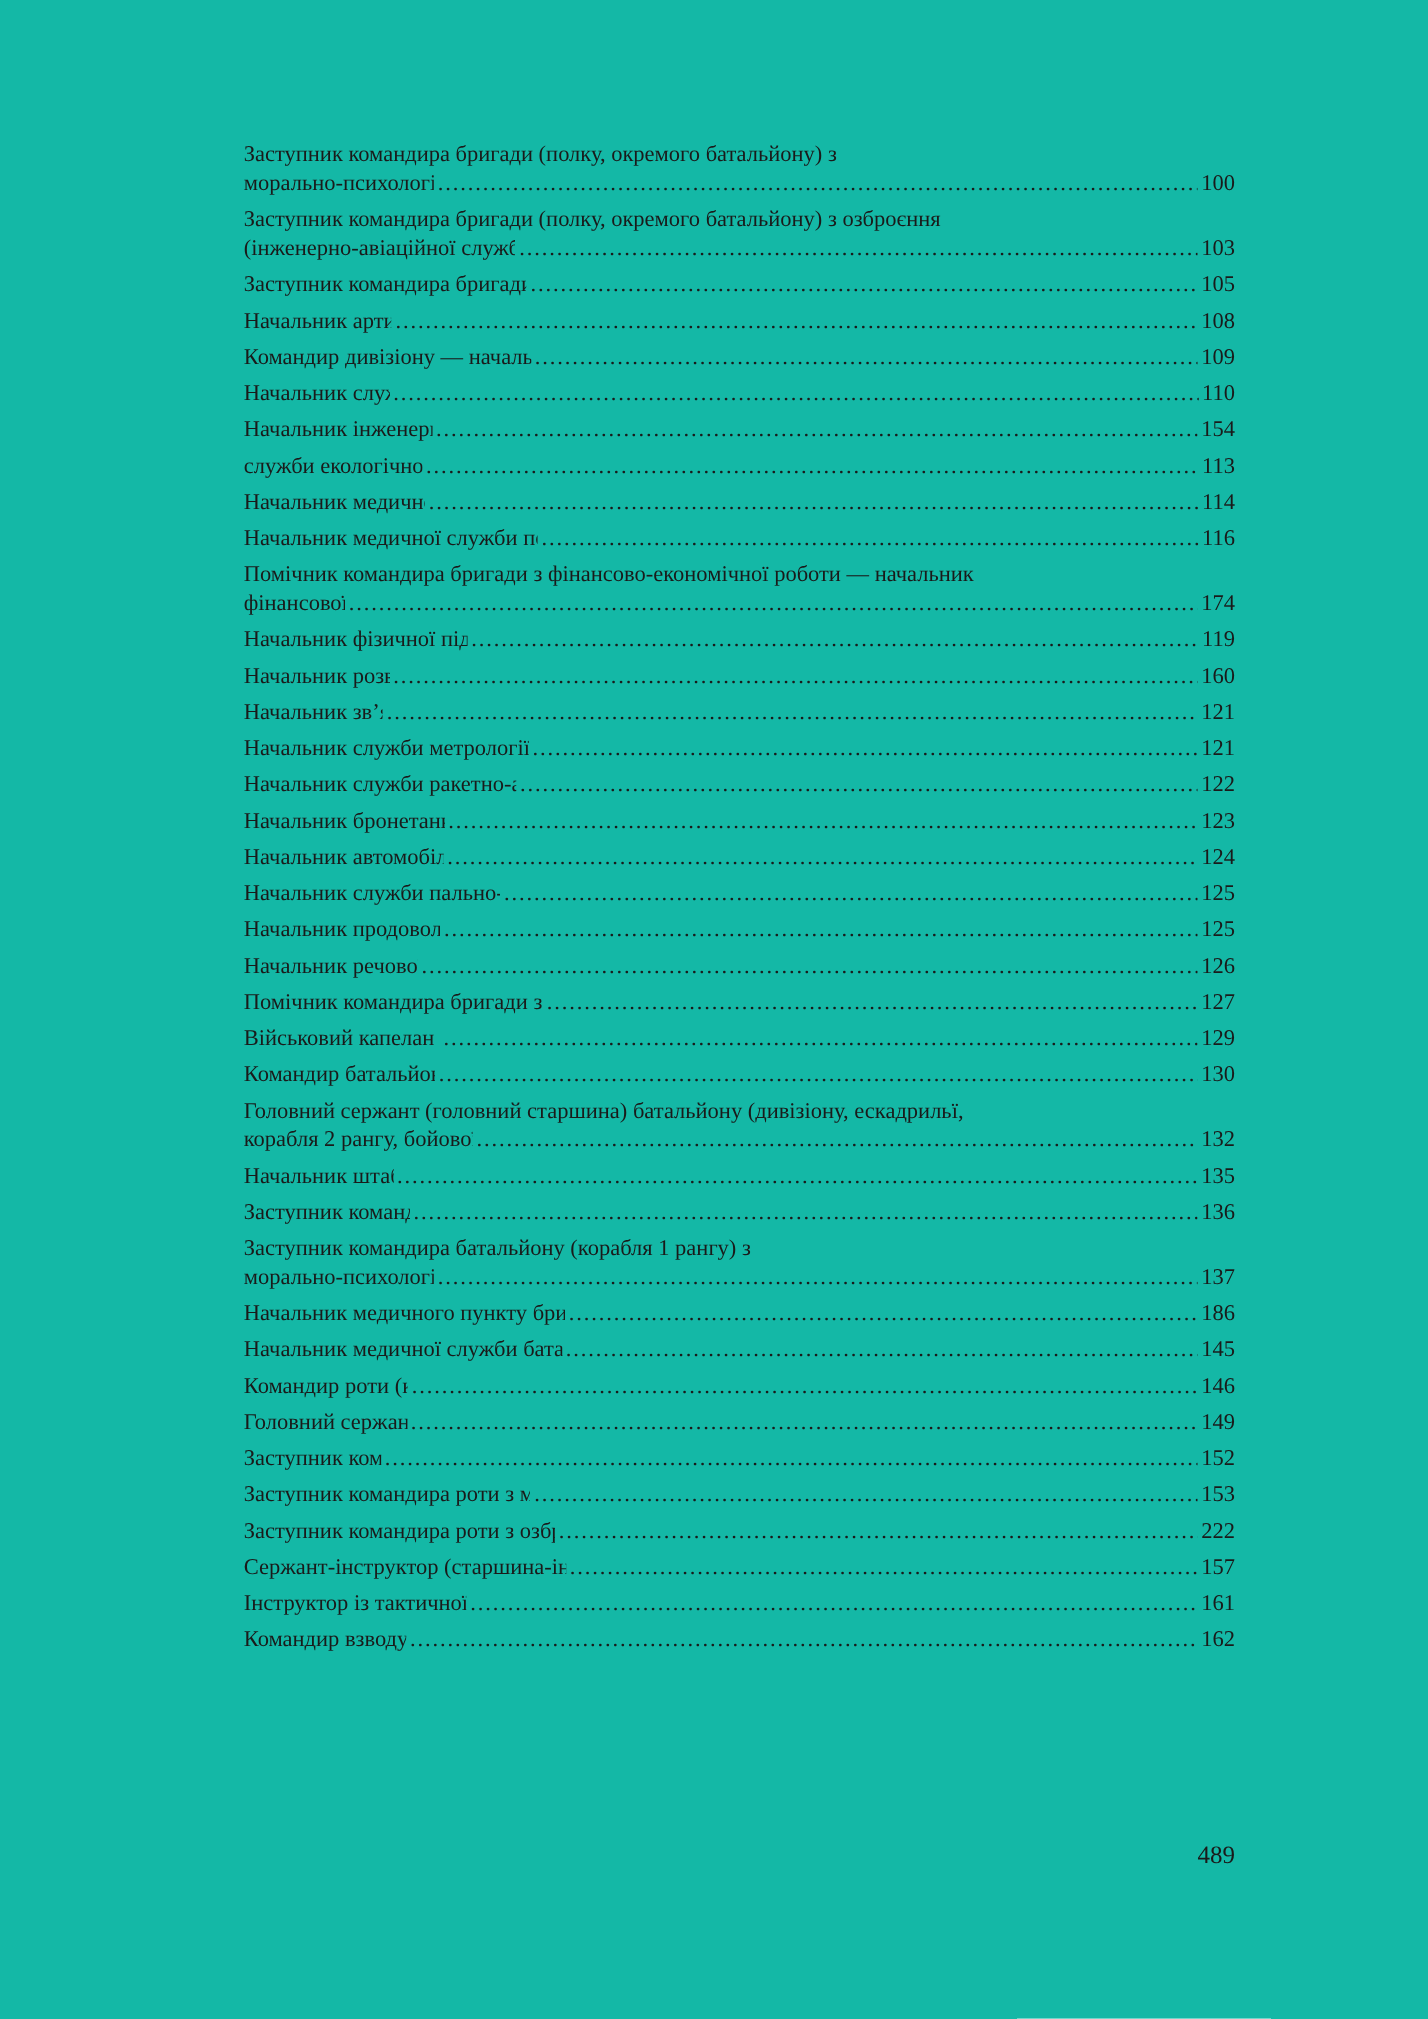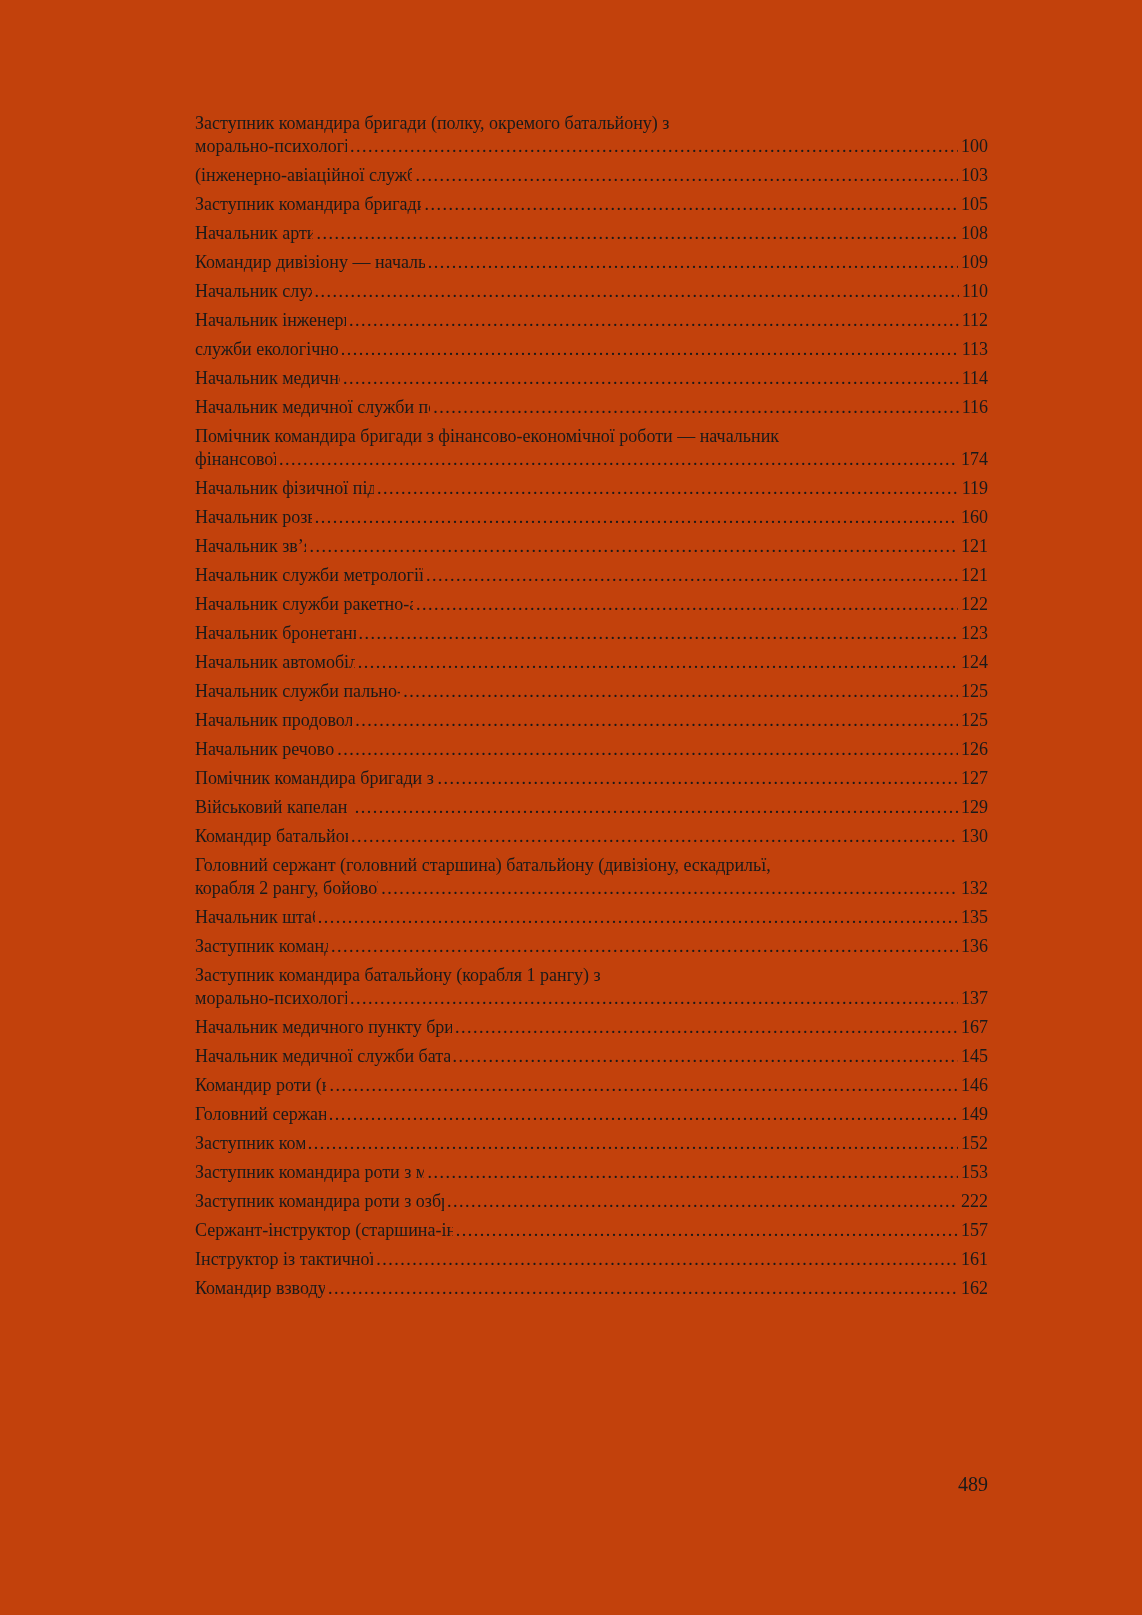--- a/index.html
+++ b/index.html
@@ -5,21 +5,21 @@
   html, body {
     margin: 0;
     padding: 0;
     background: #ffffff;
   }
   .page {
     position: relative;
     width: 1142px;
     height: 1615px;
     margin: 0 auto;
-    background: #c2410c;
+    background: #14b8a6;
     color: #1a1a1a;
     font-family: "Liberation Serif", "DejaVu Serif", serif;
     overflow: hidden;
     box-sizing: border-box;
   }
   .toc {
     position: absolute;
     top: 112px;
     left: 195px;
     width: 793px;
@@ -72,20 +72,21 @@
   <div class="toc">
       <div class="entry">
         <div class="entry-line">Заступник командира бригади (полку, окремого батальйону) з</div>
         <div class="entry-last">
           <span class="entry-text">морально-психологічного забезпечення</span>
           <span class="leader"></span>
           <span class="entry-page">100</span>
         </div>
       </div>
       <div class="entry">
+        <div class="entry-line">Заступник командира бригади (полку, окремого батальйону) з озброєння</div>
         <div class="entry-last">
           <span class="entry-text">(інженерно-авіаційної служби) — начальник технічної частини</span>
           <span class="leader"></span>
           <span class="entry-page">103</span>
         </div>
       </div>
       <div class="entry">
         <div class="entry-last">
           <span class="entry-text">Заступник командира бригади (полку, окремого батальйону) з тилу</span>
           <span class="leader"></span>
@@ -110,21 +111,21 @@
         <div class="entry-last">
           <span class="entry-text">Начальник служби бригади*</span>
           <span class="leader"></span>
           <span class="entry-page">110</span>
         </div>
       </div>
       <div class="entry">
         <div class="entry-last">
           <span class="entry-text">Начальник інженерної служби бригади</span>
           <span class="leader"></span>
-          <span class="entry-page">112</span>
+          <span class="entry-page">154</span>
         </div>
       </div>
       <div class="entry">
         <div class="entry-last">
           <span class="entry-text">служби екологічної безпеки бригади</span>
           <span class="leader"></span>
           <span class="entry-page">113</span>
         </div>
       </div>
       <div class="entry">
@@ -267,21 +268,21 @@
         <div class="entry-last">
           <span class="entry-text">морально-психологічного забезпечення</span>
           <span class="leader"></span>
           <span class="entry-page">137</span>
         </div>
       </div>
       <div class="entry">
         <div class="entry-last">
           <span class="entry-text">Начальник медичного пункту бригади (полку, окремого батальйону, батальйону)</span>
           <span class="leader"></span>
-          <span class="entry-page">167</span>
+          <span class="entry-page">186</span>
         </div>
       </div>
       <div class="entry">
         <div class="entry-last">
           <span class="entry-text">Начальник медичної служби батальйону (дивізіону, окремої роти) — фельдшер</span>
           <span class="leader"></span>
           <span class="entry-page">145</span>
         </div>
       </div>
       <div class="entry">

